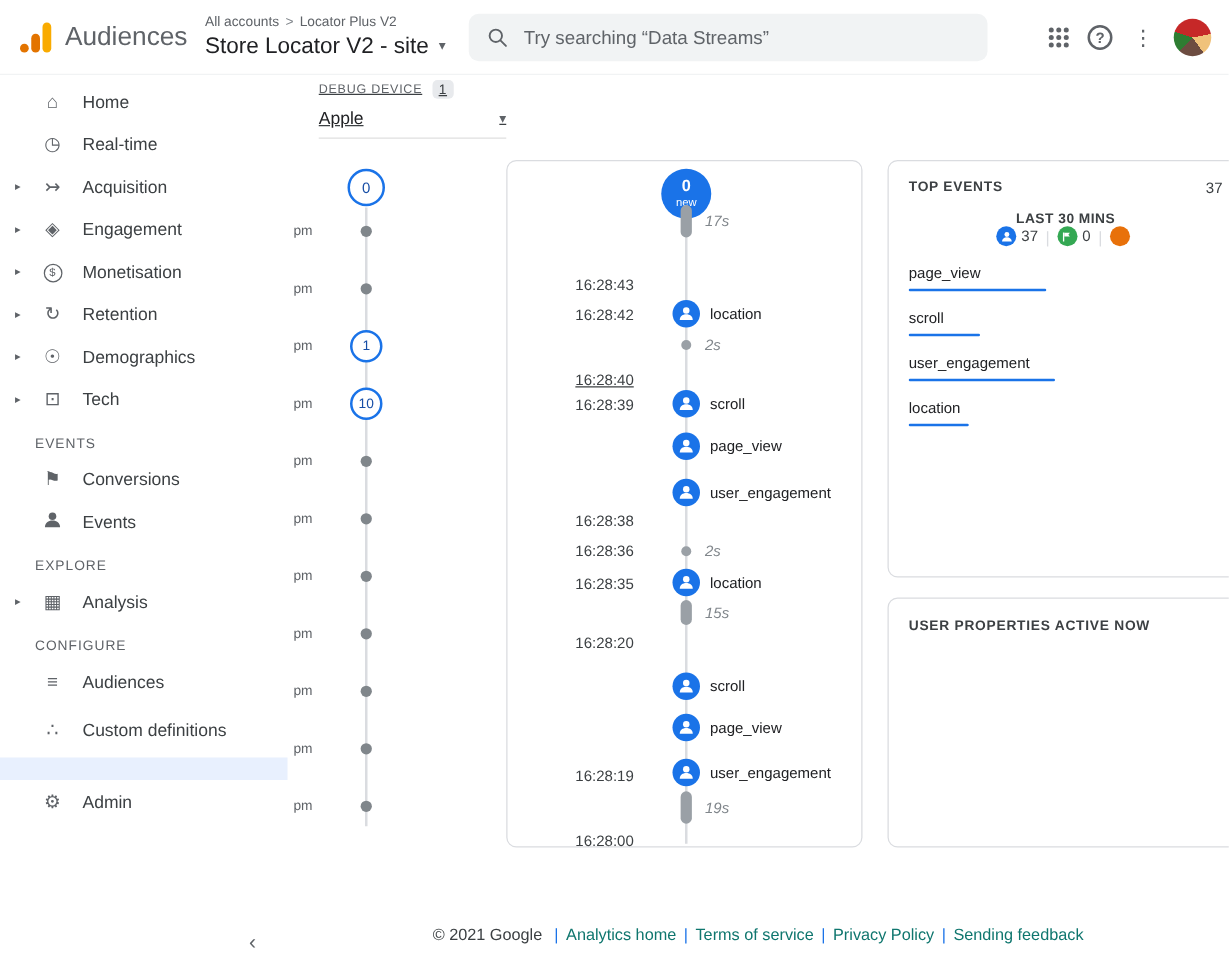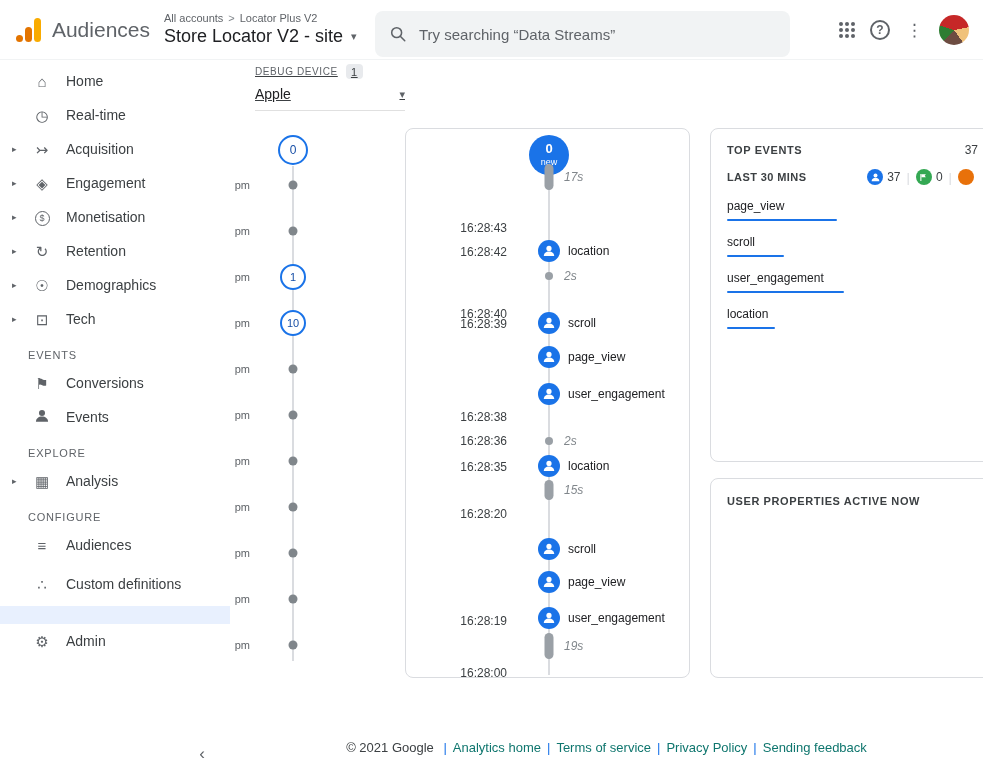--- a/index.html
+++ b/index.html
@@ -18,21 +18,21 @@
   .ga-logo .g-mid { position:absolute; left:9px; bottom:0; width:7px; height:15px; background:#e37400; border-radius:4px; }
   .ga-logo .g-tall{ position:absolute; right:1px; top:0; width:7px; height:24px; background:#f9ab00; border-radius:4px; }
   .product-name { font-size:21px; color:#5f6368; }
 
   .breadcrumb-block { margin-left:14px; }
   .breadcrumb { font-size:11px; color:#5f6368; display:flex; gap:5px; align-items:center; }
   .crumb-sep { color:#80868b; }
   .property-row { font-size:18px; color:#202124; display:flex; gap:8px; align-items:center; margin-top:2px; cursor:pointer; }
   .caret { font-size:11px; color:#5f6368; }
 
-  .search-box { position:absolute; left:375px; top:11px; width:415px; height:46px;
+  .search-box { position:absolute; left:375px; top:11px; width:415px; height:38px;
                 background:#f1f3f4; border-radius:8px; display:flex; align-items:center; padding:0 14px; gap:12px; }
   .search-icon { width:18px; height:18px; flex:0 0 auto; }
   .search-input { border:none; background:transparent; outline:none; font-size:15px; color:#3c4043; width:100%;
                   font-family:"Liberation Sans", sans-serif; }
   .search-input::placeholder { color:#5f6368; }
 
   .header-actions { position:absolute; right:8px; top:0; height:60px; display:flex; align-items:center; gap:14px; }
   .apps-grid-icon { width:17px; height:17px; display:grid; grid-template-columns:repeat(3,4px);
                     grid-template-rows:repeat(3,4px); gap:2px; cursor:pointer; }
   .apps-grid-icon i { background:#5f6368; border-radius:50%; width:4px; height:4px; }
@@ -97,21 +97,21 @@
                background:#9aa0a6; border-radius:5px; }
   .s-evlabel { position:absolute; left:162px; transform:translateY(-50%); font-size:12px; color:#202124; }
   .s-durlabel { position:absolute; left:158px; transform:translateY(-50%); font-size:12px; font-style:italic; color:#80868b; }
 
   
   .top-events { position:absolute; left:710px; top:128px; width:285px; height:334px;
                 border:1px solid #dadce0; border-radius:8px; background:#fff; padding:14px 16px; }
   .te-head { display:flex; justify-content:space-between; align-items:center; }
   .te-title { font-size:11px; font-weight:bold; letter-spacing:0.6px; color:#3c4043; }
   .te-total { font-size:12px; color:#3c4043; }
-  .te-sub { display:flex; justify-content:space-between; align-items:center; margin-top:12px; }
+  .te-sub { display:flex; justify-content:space-between; align-items:center; margin-top:12px;flex-direction:column; }
   .te-subtitle { font-size:11px; font-weight:bold; letter-spacing:0.4px; color:#3c4043; }
   .te-counters { display:flex; align-items:center; gap:6px; }
   .counter { display:flex; align-items:center; gap:4px; }
   .counter-icon { width:16px; height:16px; border-radius:50%; color:#fff;
                   display:flex; align-items:center; justify-content:center; flex:0 0 auto; }
   .counter-icon svg { width:9px; height:9px; }
   .counter-val { font-size:12px; color:#3c4043; }
   .counter-sep { color:#dadce0; font-size:13px; }
   .te-list { margin-top:8px; }
   .te-event { margin-top:14px; cursor:pointer; }
@@ -302,21 +302,21 @@
 
 <div class="seconds-card">
   <div class="vline"></div>
   <div class="s-big">
     <span class="v">0</span>
     <span class="c">new</span>
   </div>
   <div>
       <div class="s-time" style="top: 99px;">16:28:43</div>
       <div class="s-time" style="top: 123px;">16:28:42</div>
-      <div class="s-time" style="top: 185px;">16:28:40</div>
+      <div class="s-time" style="top: 175px; text-decoration: underline;">16:28:40</div>
       <div class="s-time" style="top: 195px;">16:28:39</div>
       <div class="s-time" style="top: 288px;">16:28:38</div>
       <div class="s-time" style="top: 312px;">16:28:36</div>
       <div class="s-time" style="top: 338px;">16:28:35</div>
       <div class="s-time" style="top: 385px;">16:28:20</div>
       <div class="s-time" style="top: 492px;">16:28:19</div>
       <div class="s-time" style="top: 544px;">16:28:00</div>
       <div class="s-capsule" style="top: 48px; height: 26px;"></div>
       <div class="s-durlabel" style="top: 48px;">17s</div>
       <div class="s-icon" style="top: 122px;">

